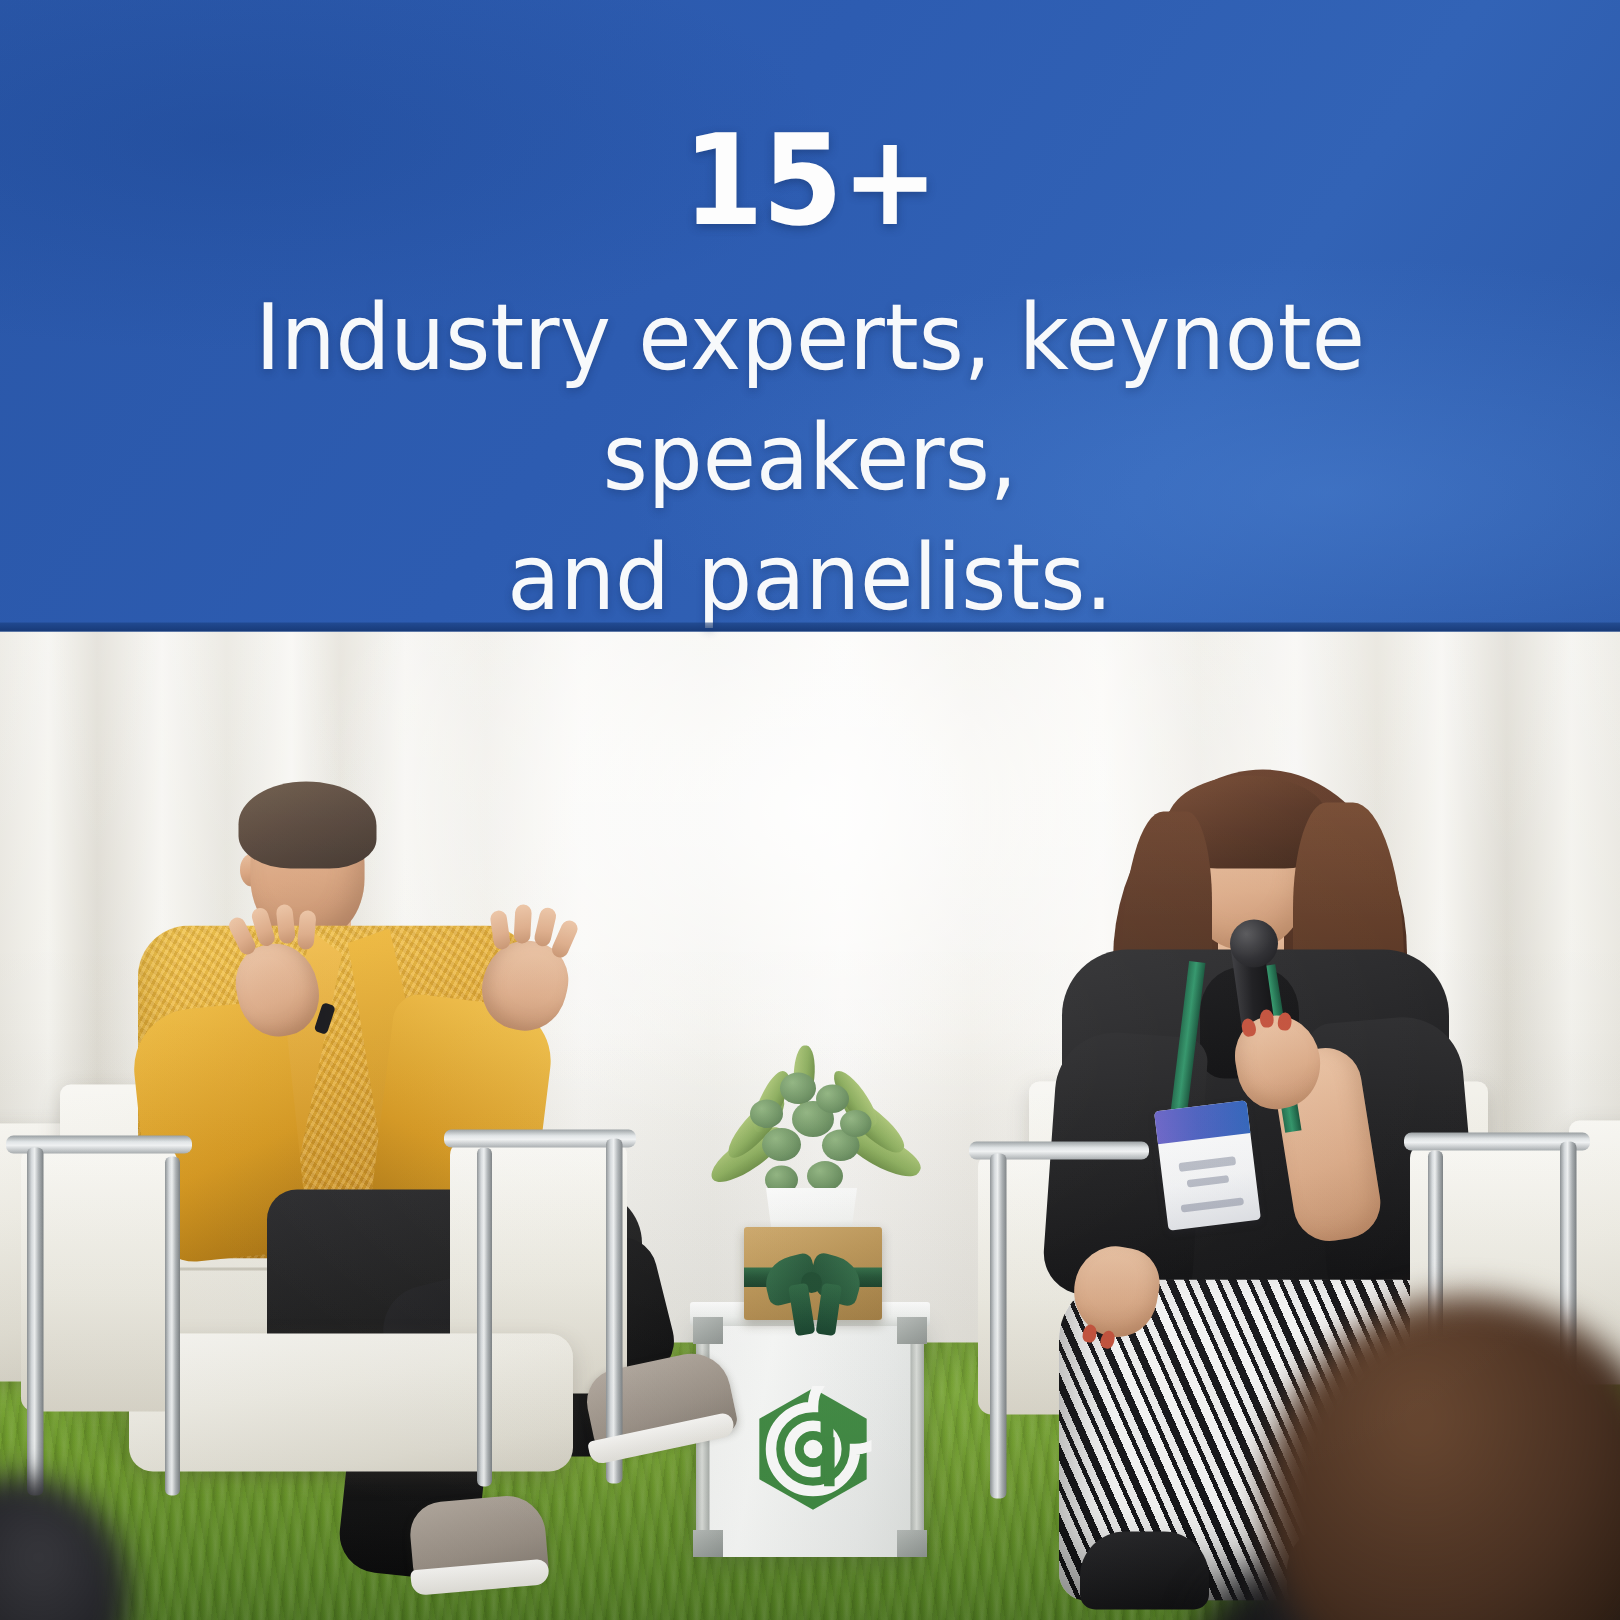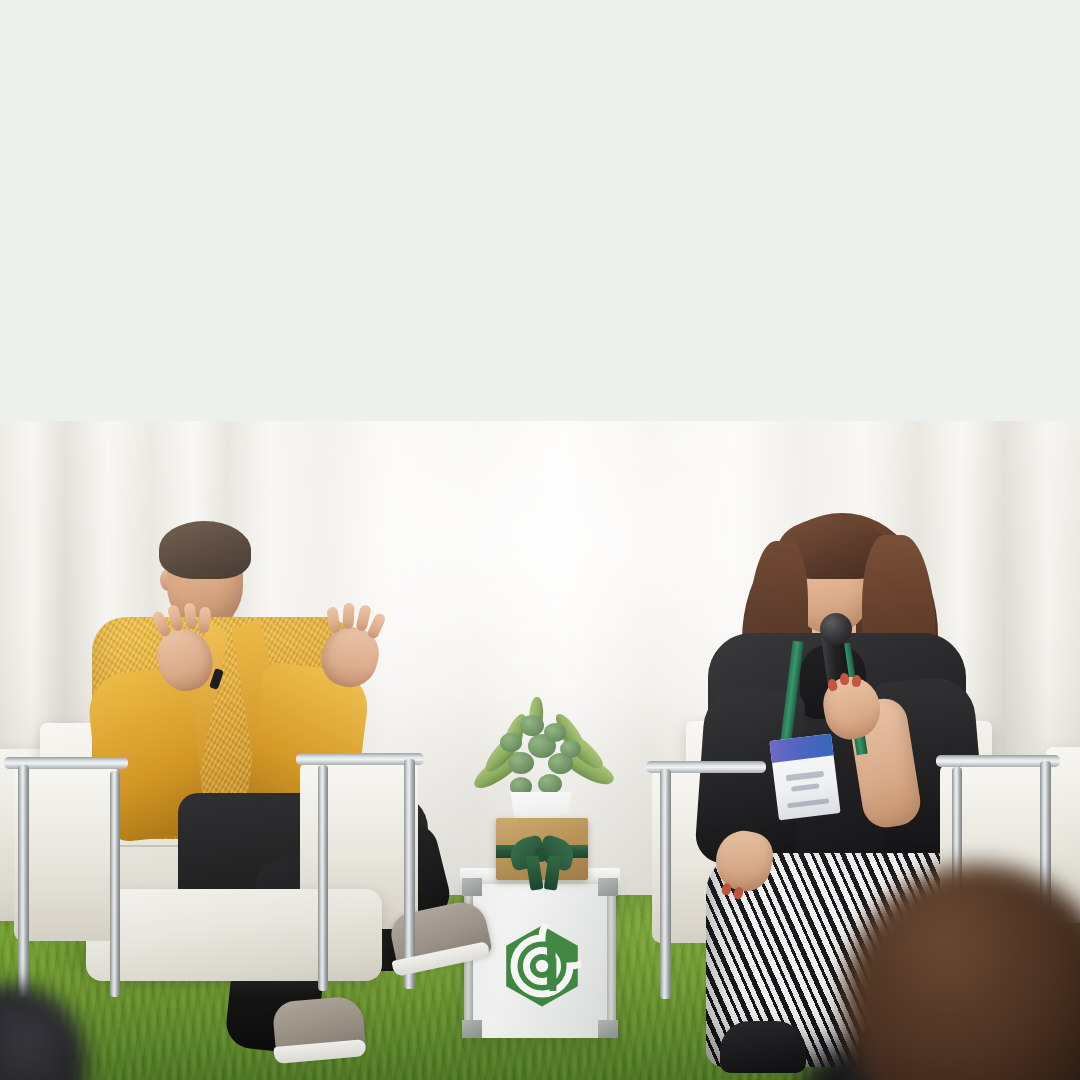--- a/index.html
+++ b/index.html
@@ -592,20 +592,26 @@
       linear-gradient(180deg, rgba(255,255,255,0.05) 0%, rgba(0,0,0,0) 30%, rgba(20,24,12,0.06) 100%);
     z-index: 30;
     pointer-events: none;
   }
 </style>
 </head>
 <body>
 
 <div class="card">
 
+  <div class="banner">
+    <div class="stat-number">15+</div>
+    <div class="stat-caption">Industry experts, keynote speakers,
+and panelists.</div>
+    <div class="banner-edge"></div>
+  </div>
 
   <div class="photo">
 
     <div class="backdrop"></div>
     <div class="backdrop-glow"></div>
     <div class="backdrop-shade"></div>
 
     <div class="turf"></div>
     <div class="turf-shadow-l"></div>
     <div class="turf-shadow-r"></div>

